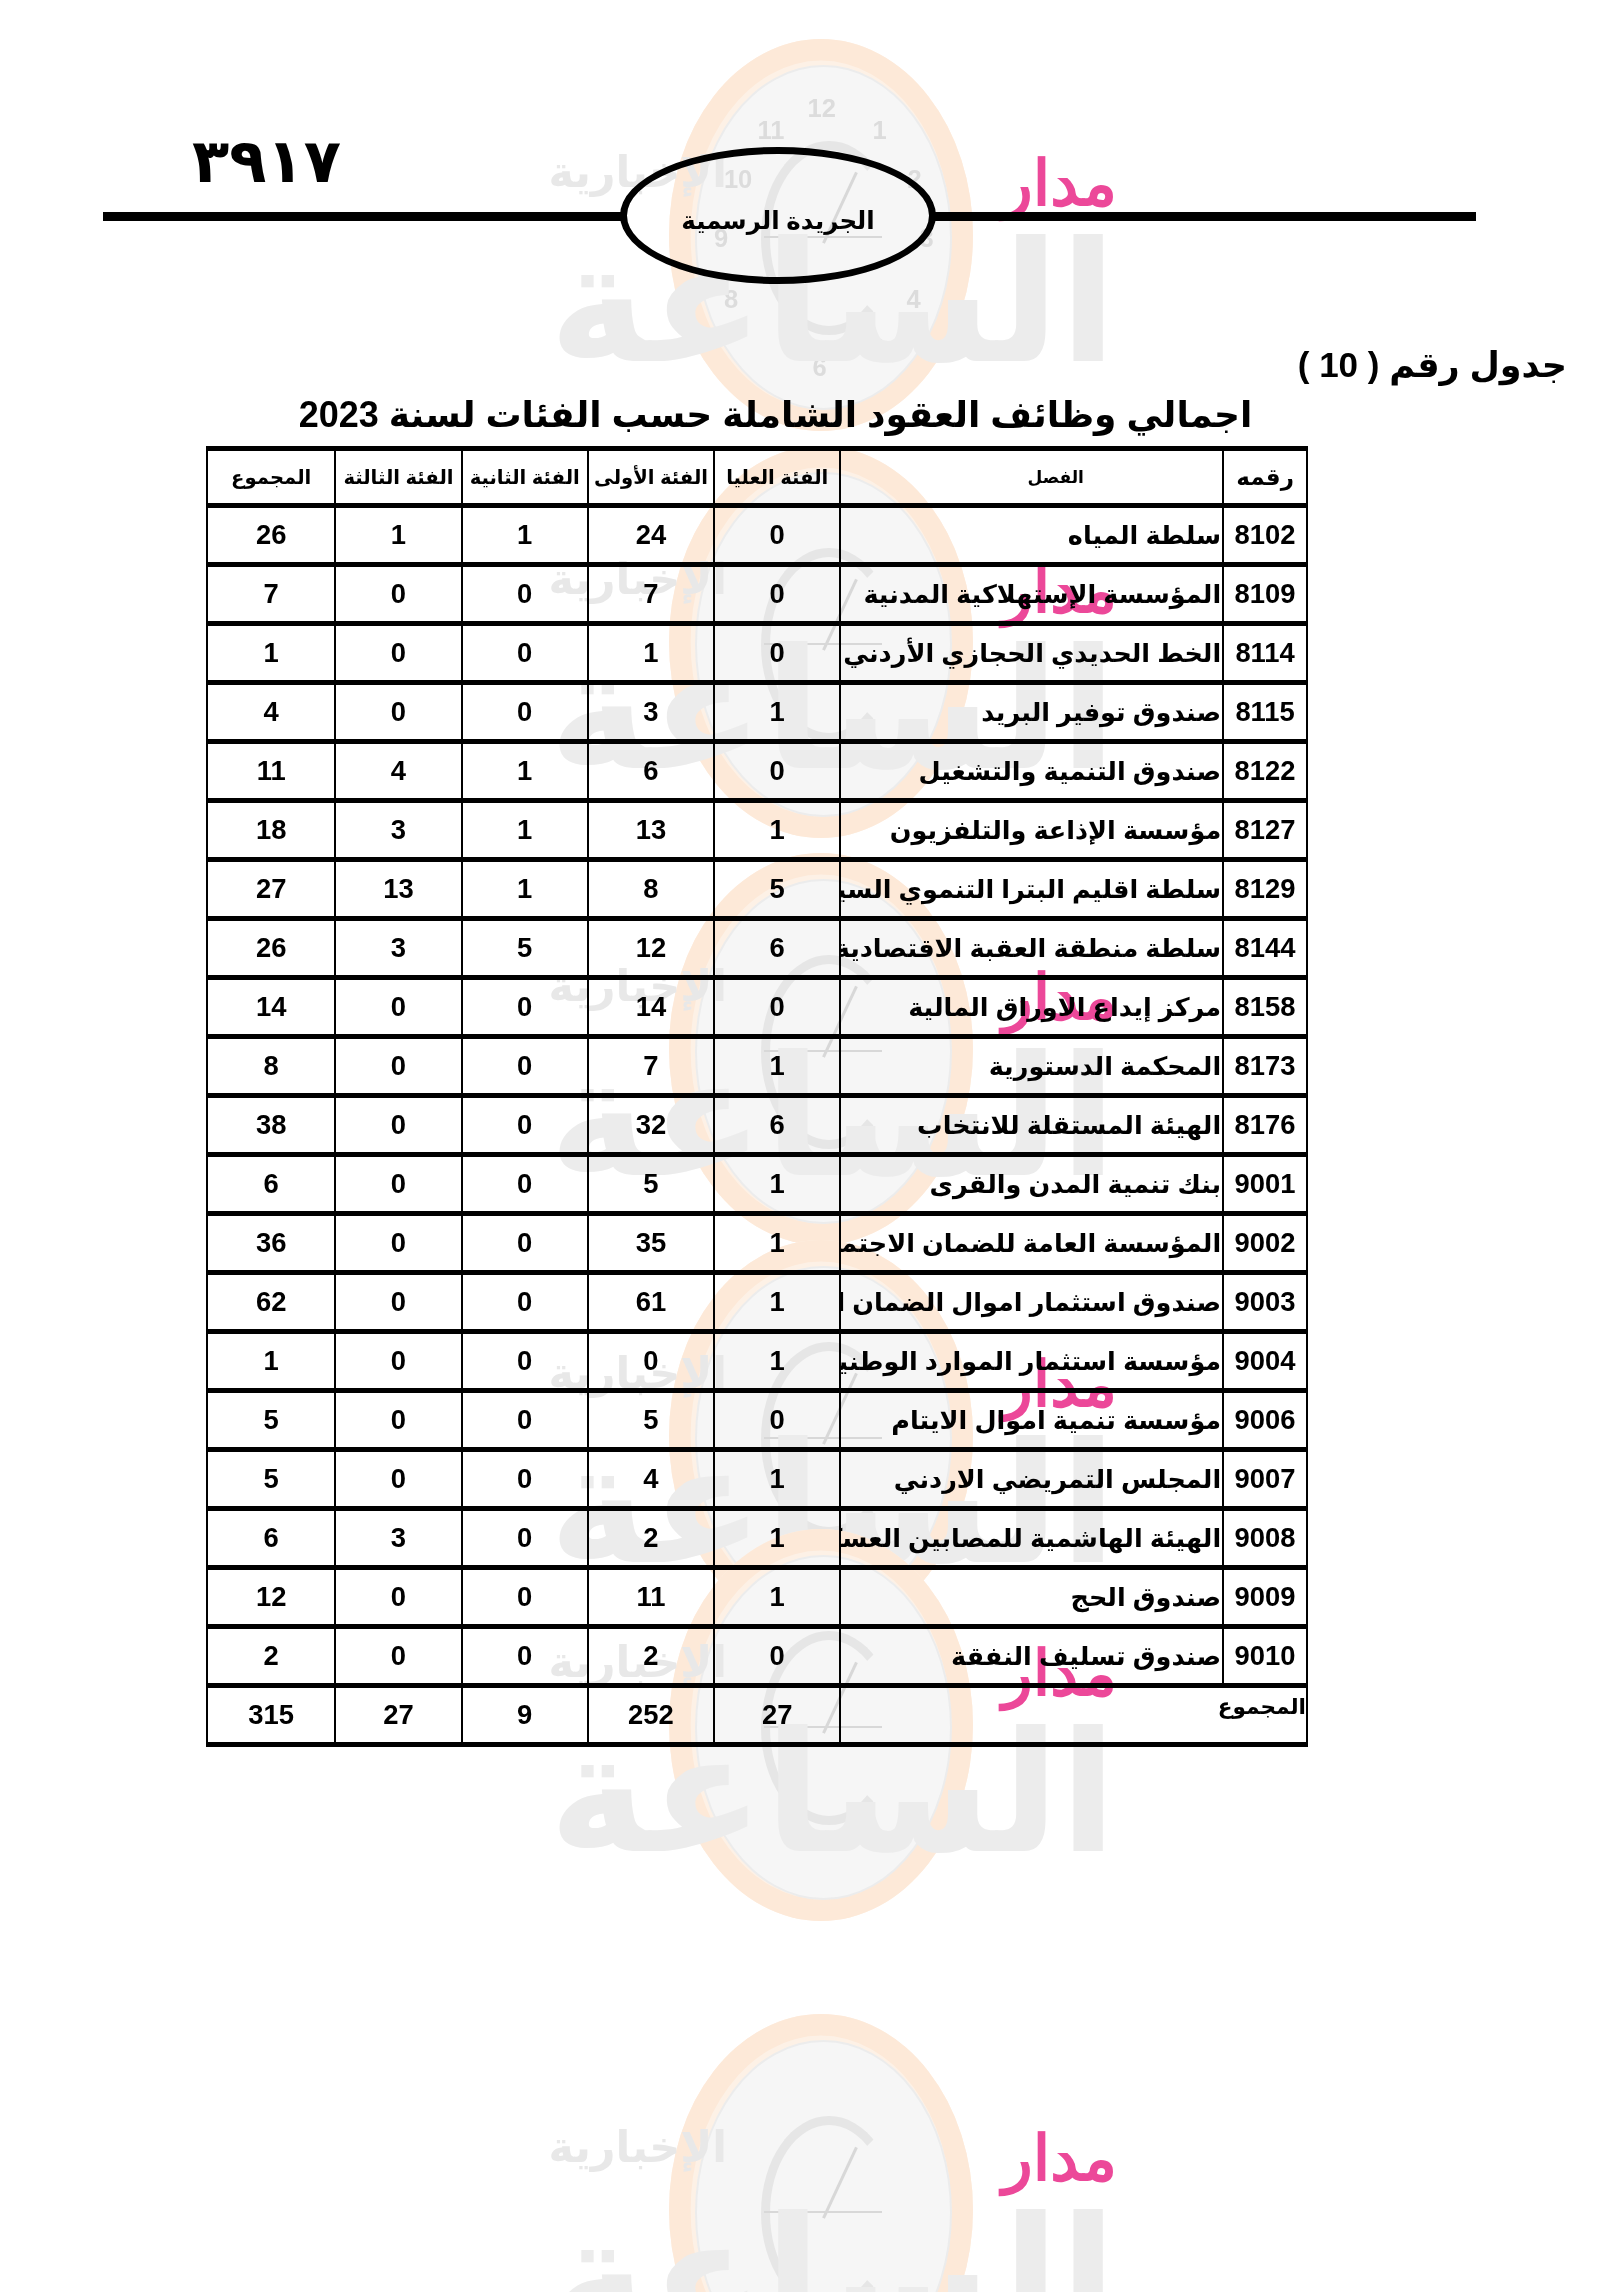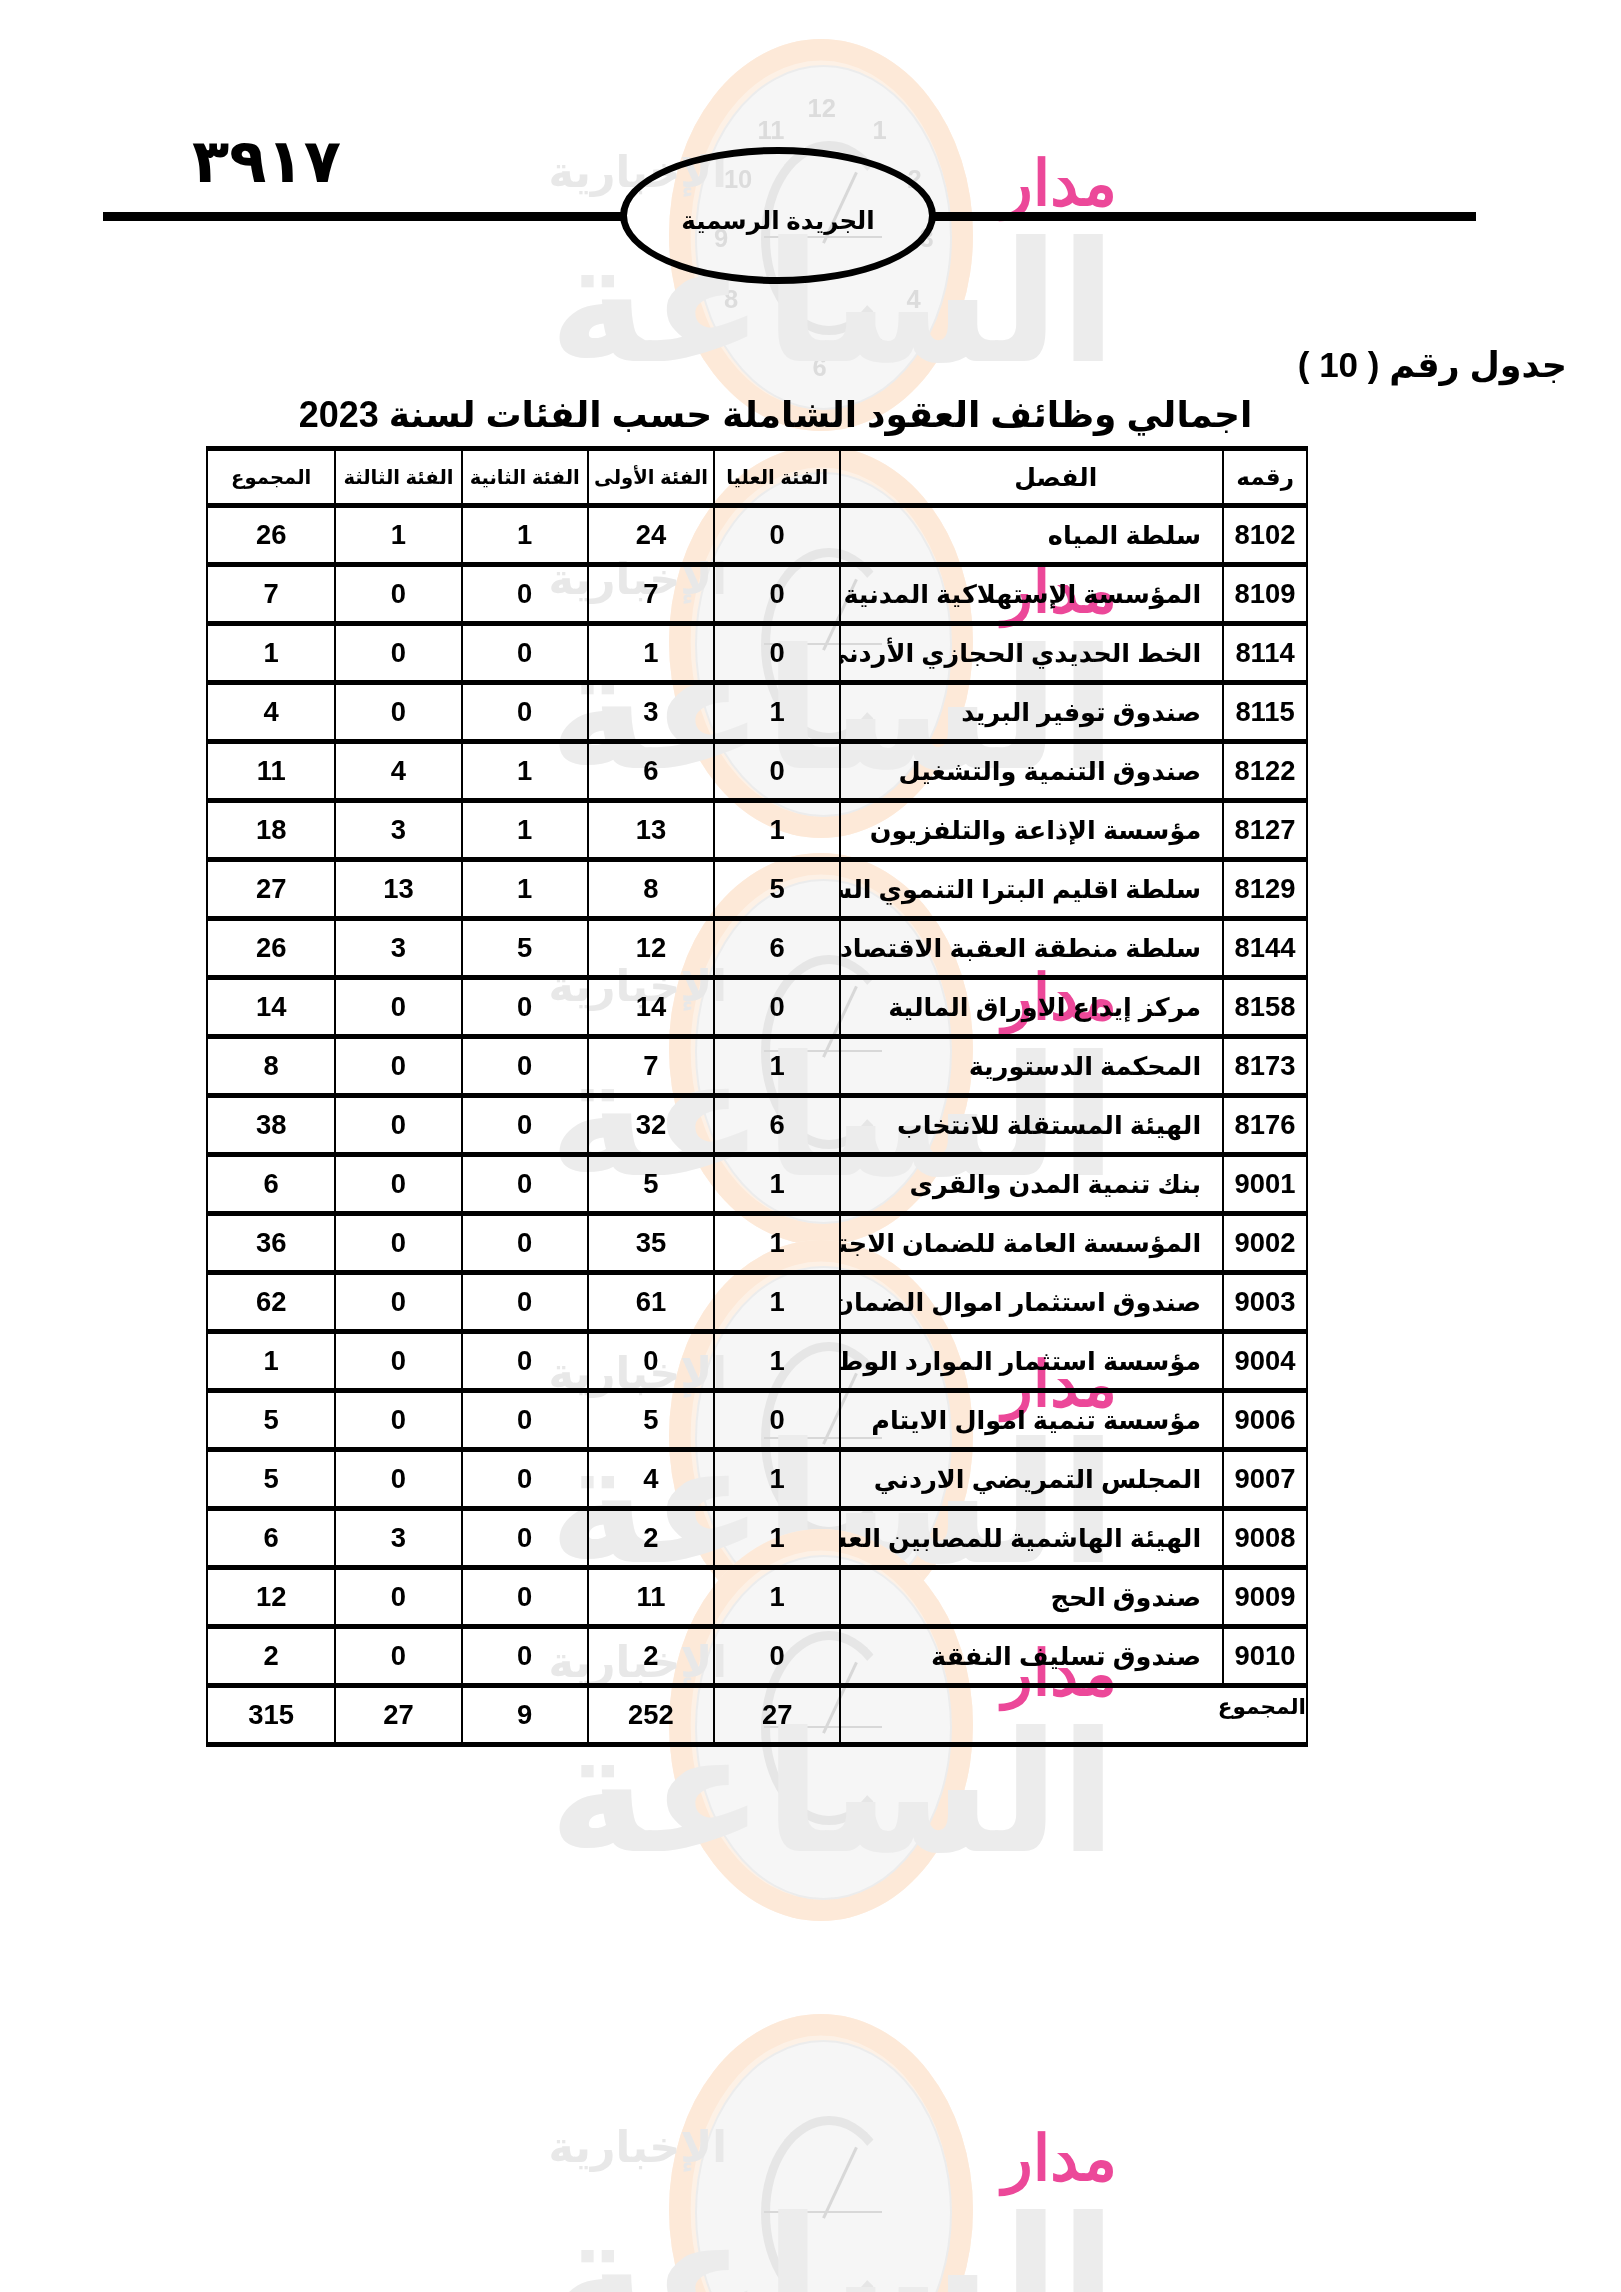--- a/index.html
+++ b/index.html
@@ -55,27 +55,27 @@
       position: absolute; left: 0; width: 1621px; top: 394px; text-align: center; font-size: 36px; font-weight: bold;
       direction: rtl; z-index: 2; padding-left: 15px;
     }
     .title2 .inner { position: relative; left: -50px; }
     
     .tbl-wrap { position: absolute; left: 206px; top: 446px; width: 1102px; z-index: 2; }
     table { border-collapse: collapse; width: 1102px; direction: rtl; table-layout: fixed; }
     th, td { border: 2.9px solid #000; padding: 0; text-align: center; font-weight: bold; }
     thead tr { height: 57px; }
     th { font-size: 19.6px; vertical-align: middle; }
-    th.h-name { font-size: 25px; padding-left: 48px; }
+    th.h-name { font-size: 17px; padding-left: 48px; }
     th.h-num { font-size: 23px; }
     tbody tr { height: 59px; }
     tbody tr td { border-top-width: 5.9px; }
     td { font-size: 27.4px; }
     td.c-num { font-size: 27.4px; text-align: center; margin-left: 40px; }
-    td.c-name { text-align: right; font-size: 25.5px; padding-right: 21px; white-space: nowrap; overflow: hidden; }
+    td.c-name { text-align: right; font-size: 25.5px; padding-right: 1px; white-space: nowrap; overflow: hidden; }
     tr.total td.c-totlabel { text-align: right; font-size: 21.6px; vertical-align: top; padding-top: 5.9px; padding-right: 0; }
     table { border-top: 5.9px solid #000; border-bottom: 5.9px solid #000; }
     col.w-num { width: 83px; }
     col.w-name { width: 379px; }
     col.w-cat { width: 125px; }
     col.w-sum { width: 127px; }
   </style>
 </head>
 <body>
 

